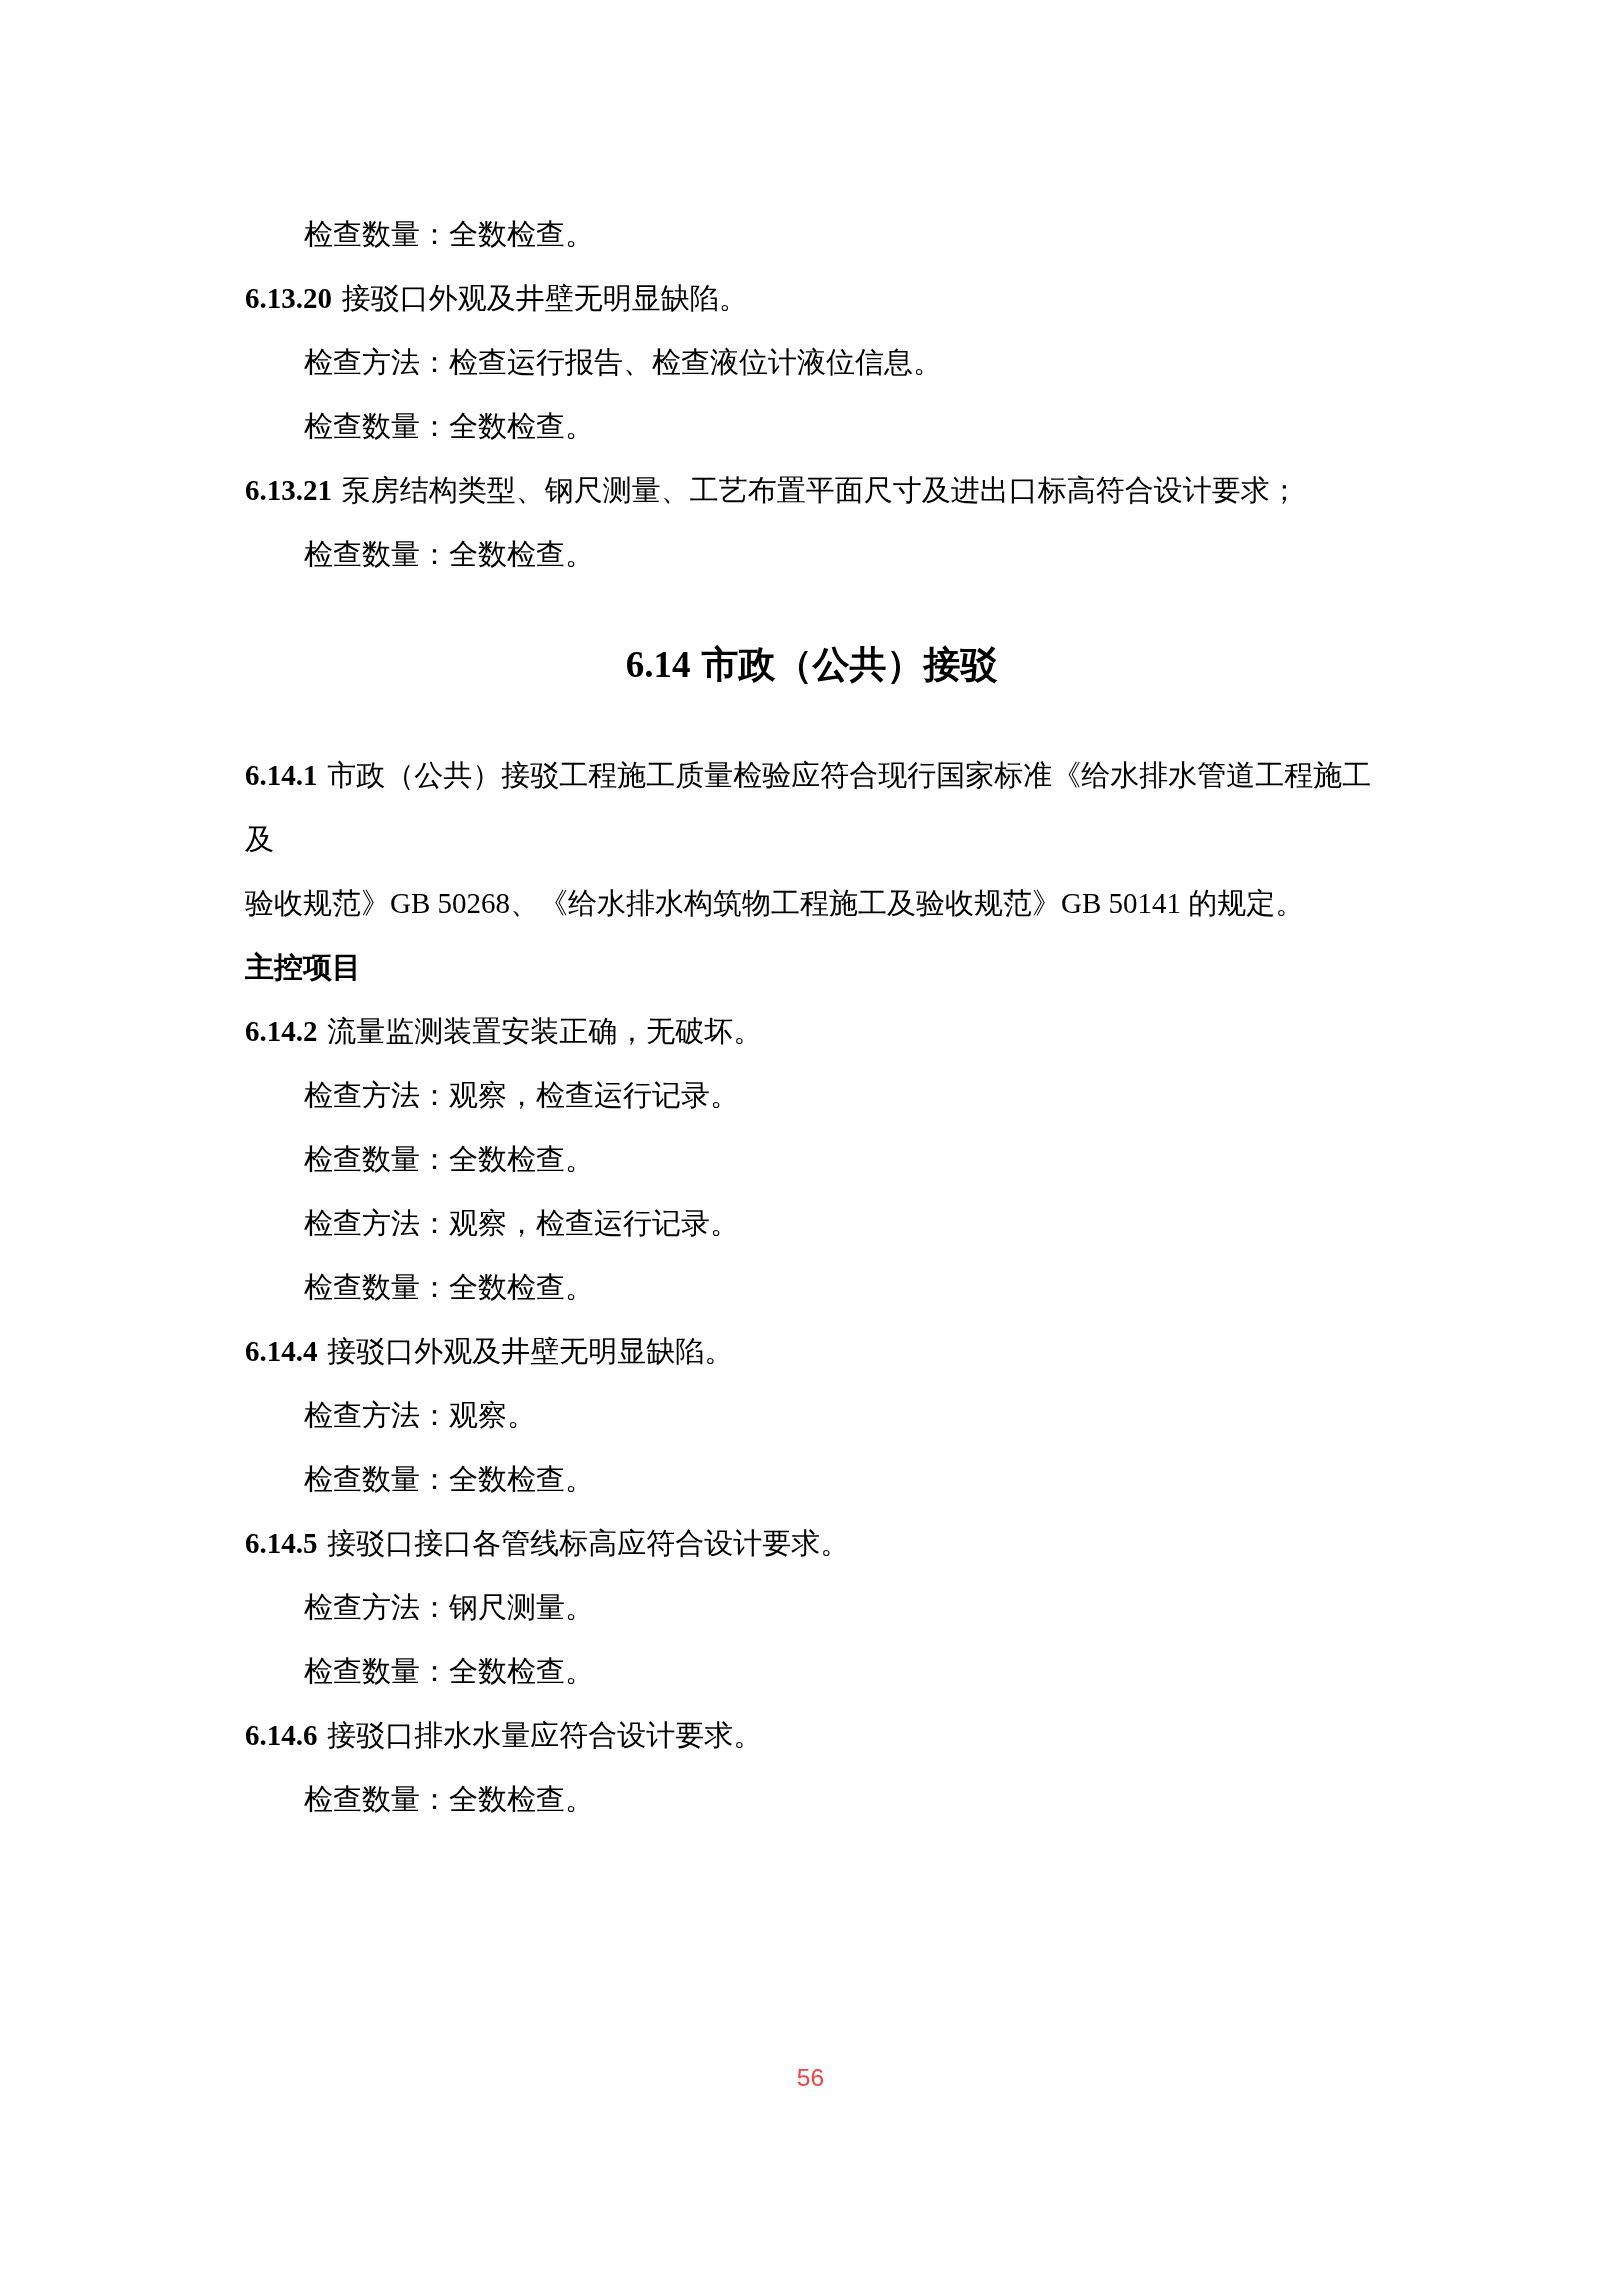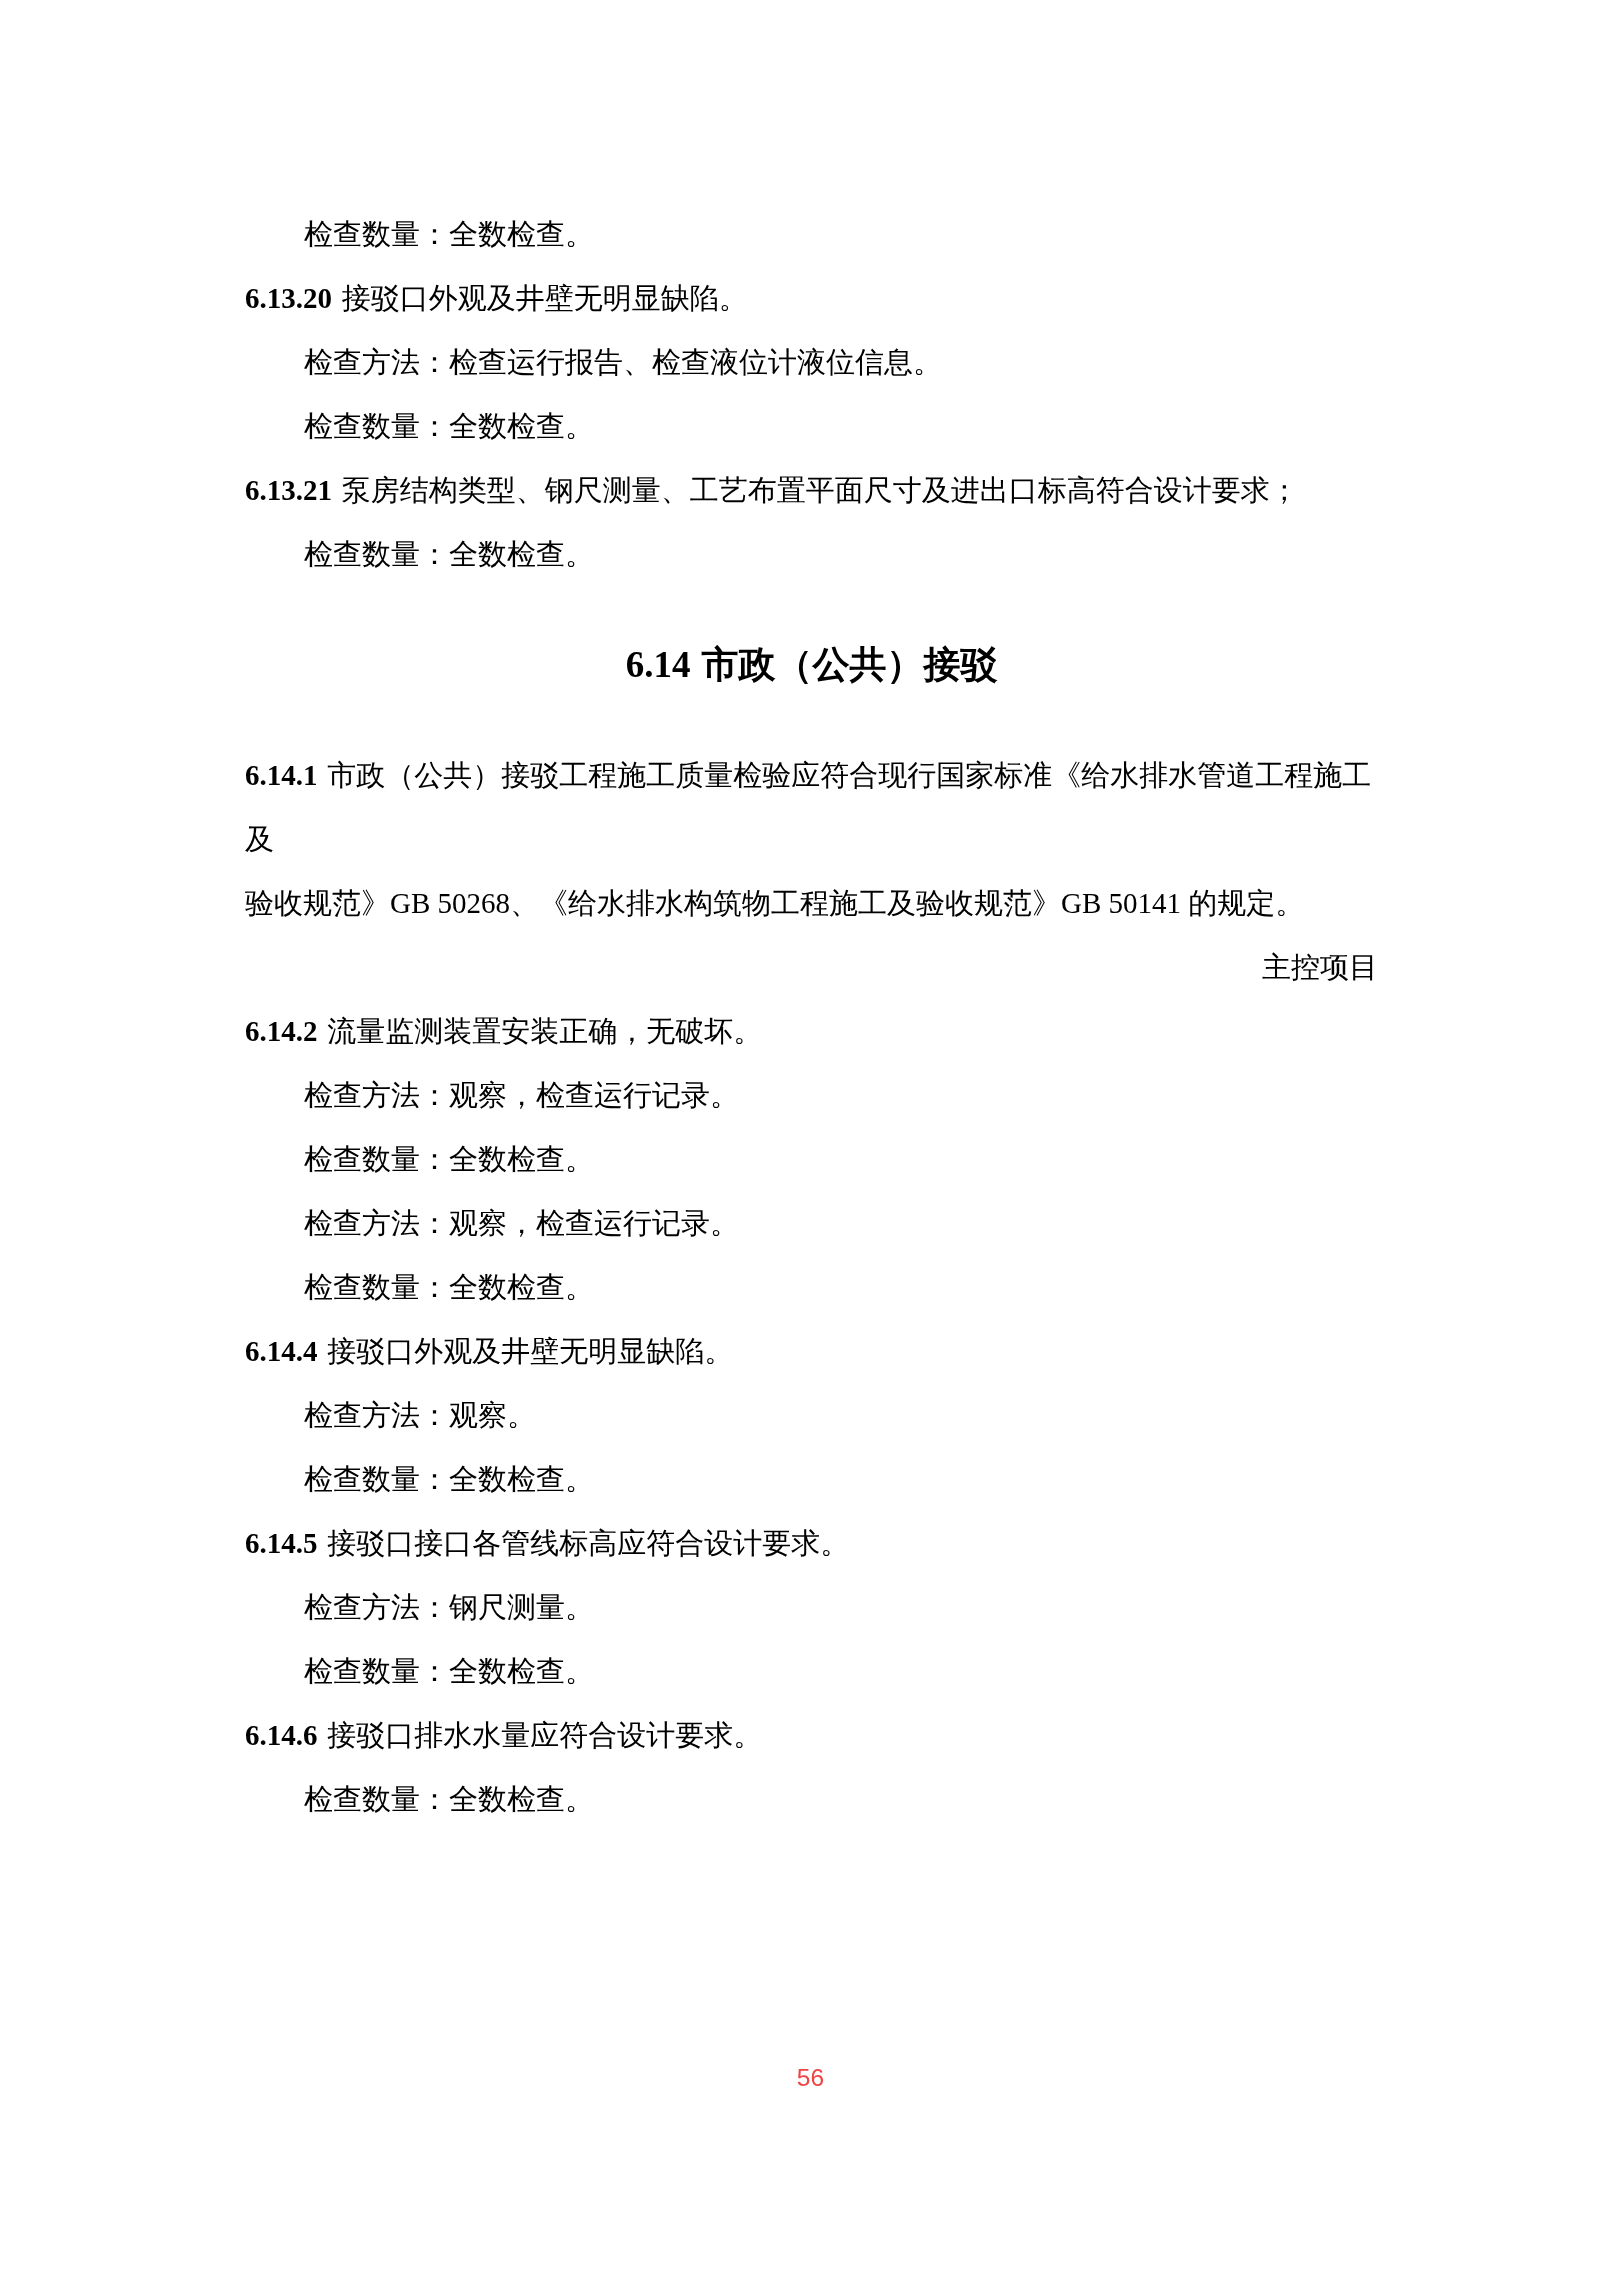--- a/index.html
+++ b/index.html
@@ -28,22 +28,22 @@
   .line.item .num { margin-right: 9.8px; text-align: right; }
   .line.heading {
     text-align: center;
     font-weight: bold;
     font-size: 37px;
     height: 157px;
     line-height: 157px;
   }
   .line.heading .num { margin-right: 11px; }
   .line.subheading {
-    text-align: right;
-    font-weight: normal;
+    text-align: left;
+    font-weight: bold;
   }
   .page-number {
     position: absolute;
     left: 0;
     right: 0;
     top: 2063px;
     text-align: center;
     font-family: "Liberation Sans", "DejaVu Sans", sans-serif;
     font-size: 24.5px;
     line-height: 29px;

